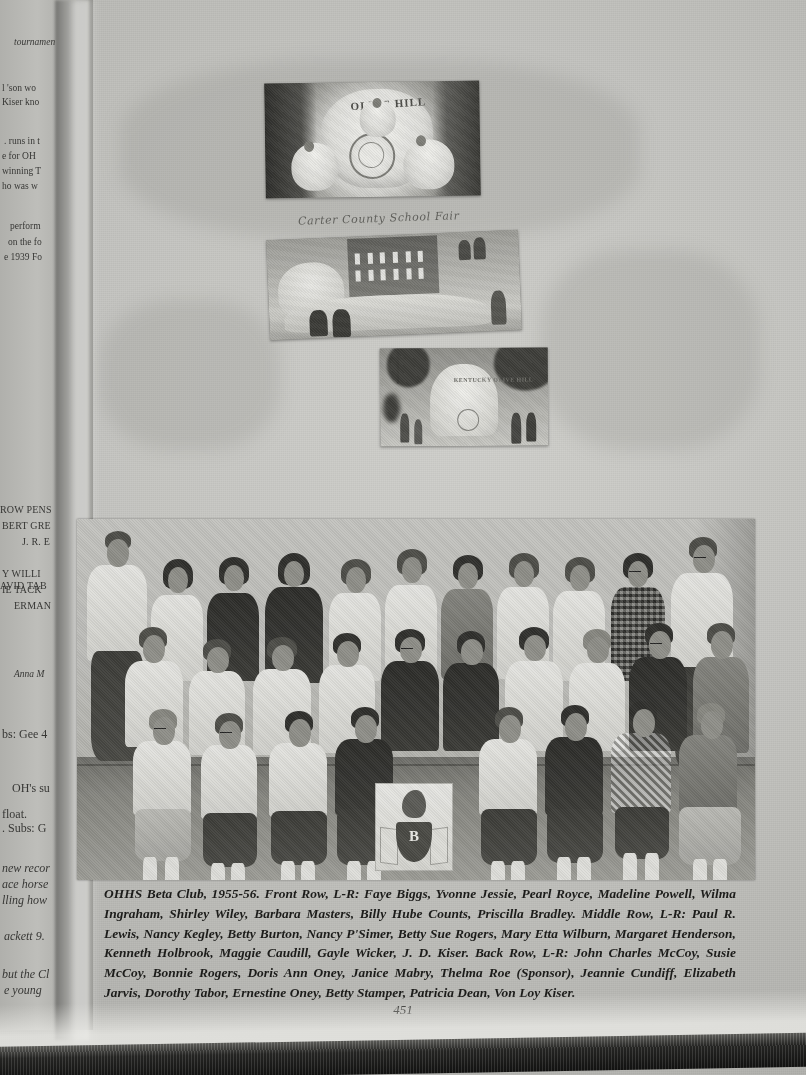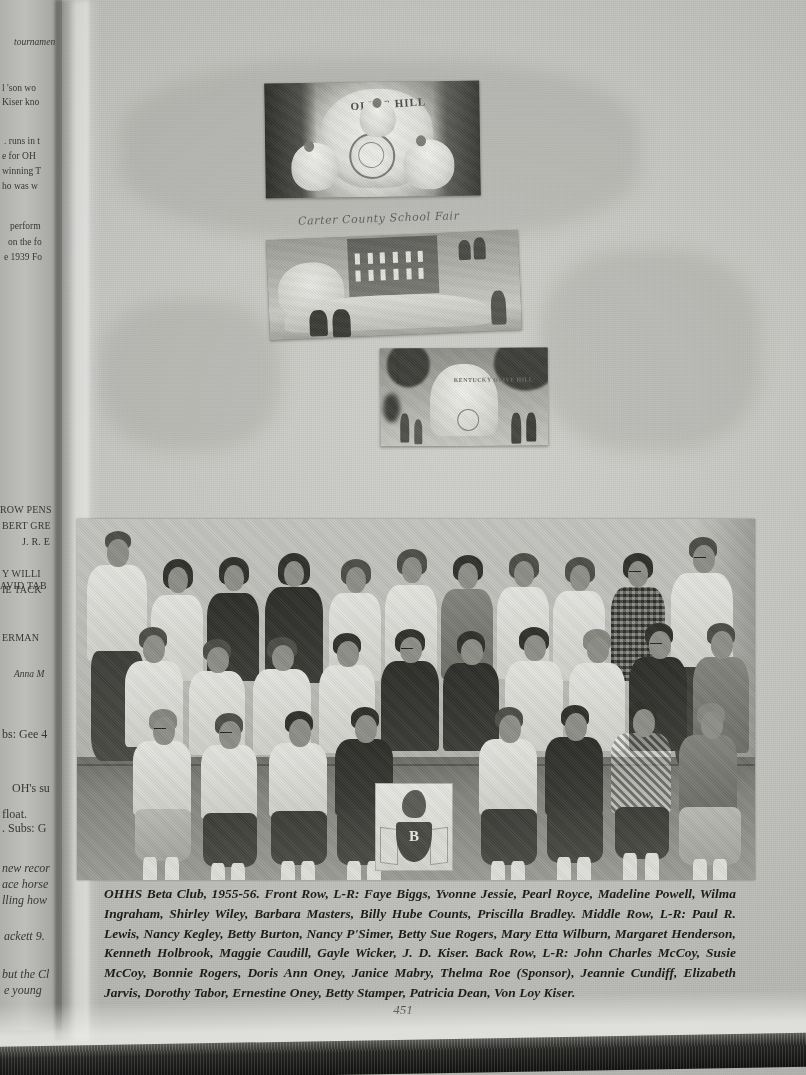--- a/index.html
+++ b/index.html
@@ -42,20 +42,21 @@
     pointer-events: none;
   }
 
   
   .facing-page {
     position: absolute;
     left: 0; top: 0;
     width: 62px; height: 1030px;
     background: linear-gradient(90deg, #b0b0ac 0%, #bebeba 40%, #a9a9a5 82%, #8f8f8b 100%);
     overflow: hidden;
+    padding-left: 31px;
   }
   .facing-text {
     position: absolute;
     left: 2px;
     color: #2c2c2a;
     font-family: "Liberation Serif", serif;
     font-size: 9.5px;
     white-space: nowrap;
     line-height: 1.05;
     opacity: 0.92;
@@ -399,21 +400,21 @@
         <div class="facing-text " style="top: 182px; left: 2px;">ho was w</div>
         <div class="facing-text " style="top: 222px; left: 10px;">perform</div>
         <div class="facing-text " style="top: 238px; left: 8px;">on the fo</div>
         <div class="facing-text " style="top: 253px; left: 4px;">e 1939 Fo</div>
         <div class="facing-text caps" style="top: 505px; left: 0px;">ROW PENS</div>
         <div class="facing-text caps" style="top: 521px; left: 2px;">BERT GRE</div>
         <div class="facing-text caps" style="top: 537px; left: 22px;">J. R. E</div>
         <div class="facing-text caps" style="top: 553px; left: 0px; margin-top: 28px;">AVID TAB</div>
         <div class="facing-text caps" style="top: 569px; left: 2px;">Y WILLI</div>
         <div class="facing-text caps" style="top: 585px; left: 2px;">IE TACK</div>
-        <div class="facing-text caps" style="top: 601px; left: 2px; margin-top: 32px;">ERMAN</div>
+        <div class="facing-text caps" style="top: 601px; left: 14px;">ERMAN</div>
         <div class="facing-text ital" style="top: 670px; left: 14px;">Anna M</div>
         <div class="facing-text small" style="top: 728px; left: 2px;">bs: Gee 4</div>
         <div class="facing-text small" style="top: 782px; left: 12px;">OH's su</div>
         <div class="facing-text small" style="top: 808px; left: 2px;">float.</div>
         <div class="facing-text small" style="top: 822px; left: 2px;">.   Subs: G</div>
         <div class="facing-text small ital" style="top: 862px; left: 2px;">new recor</div>
         <div class="facing-text small ital" style="top: 878px; left: 2px;">ace horse</div>
         <div class="facing-text small ital" style="top: 894px; left: 2px;">lling how</div>
         <div class="facing-text small ital" style="top: 930px; left: 4px;">ackett 9.</div>
         <div class="facing-text small ital" style="top: 968px; left: 2px;">but the Cl</div>

